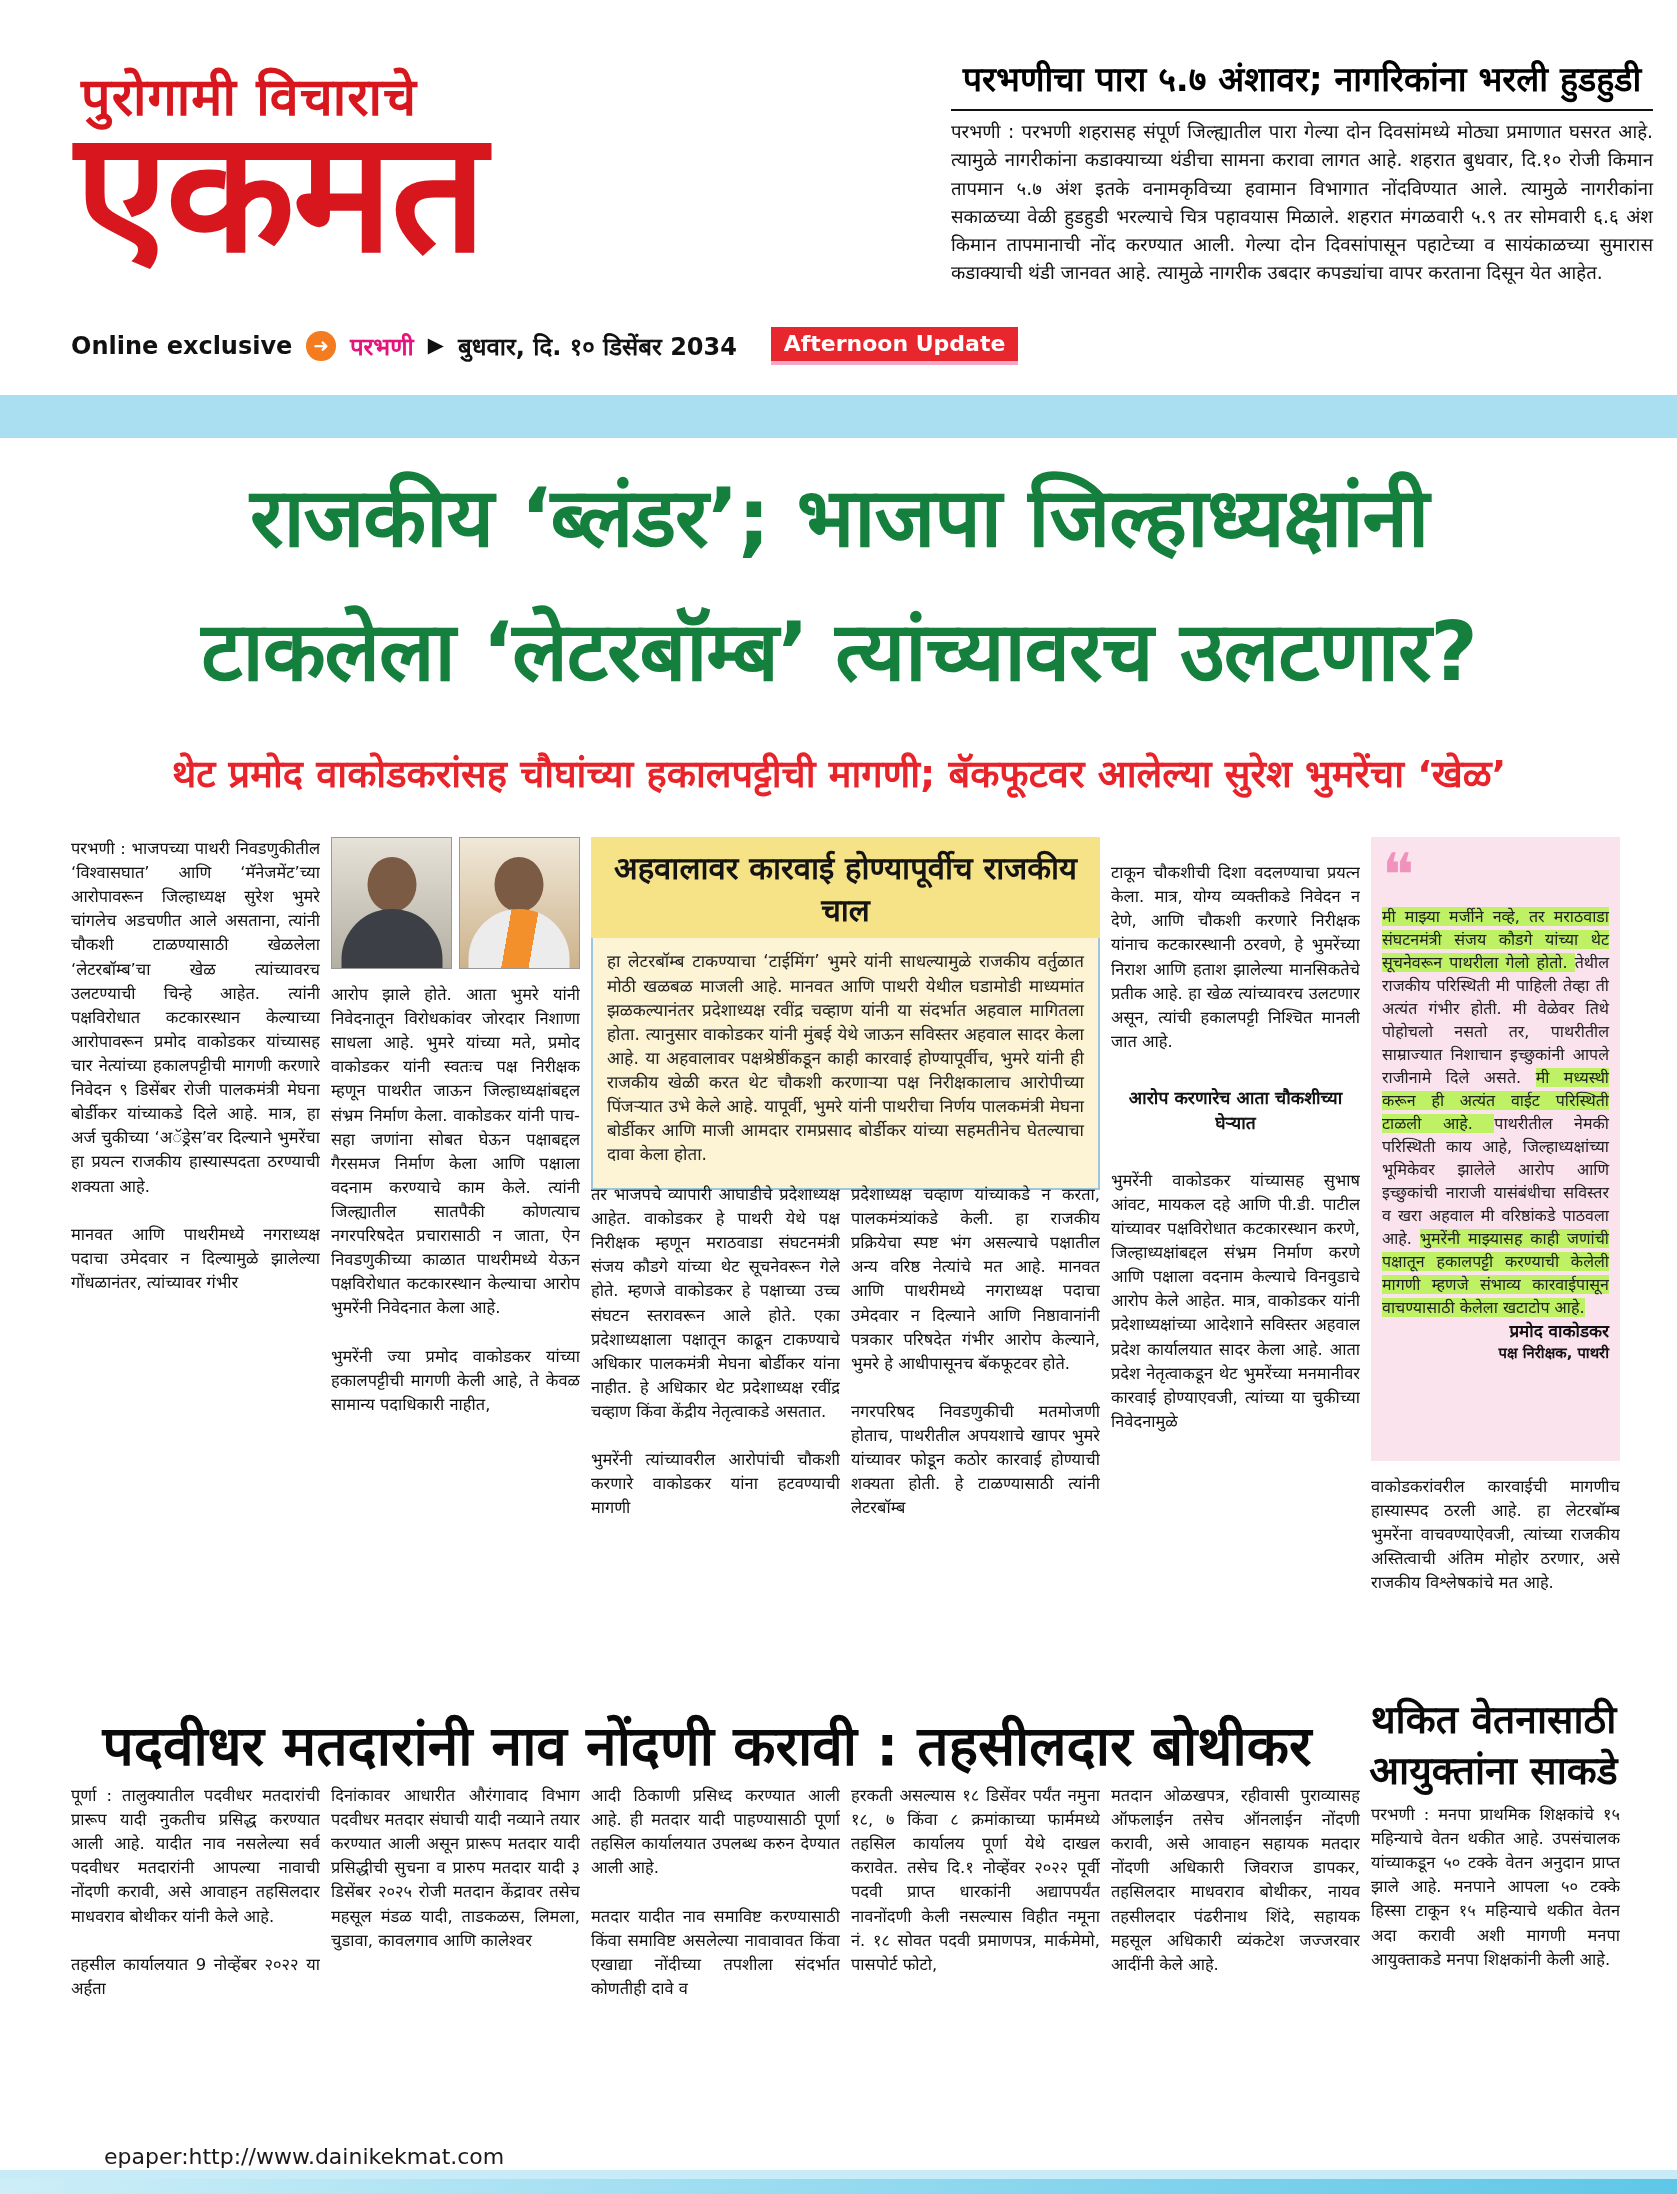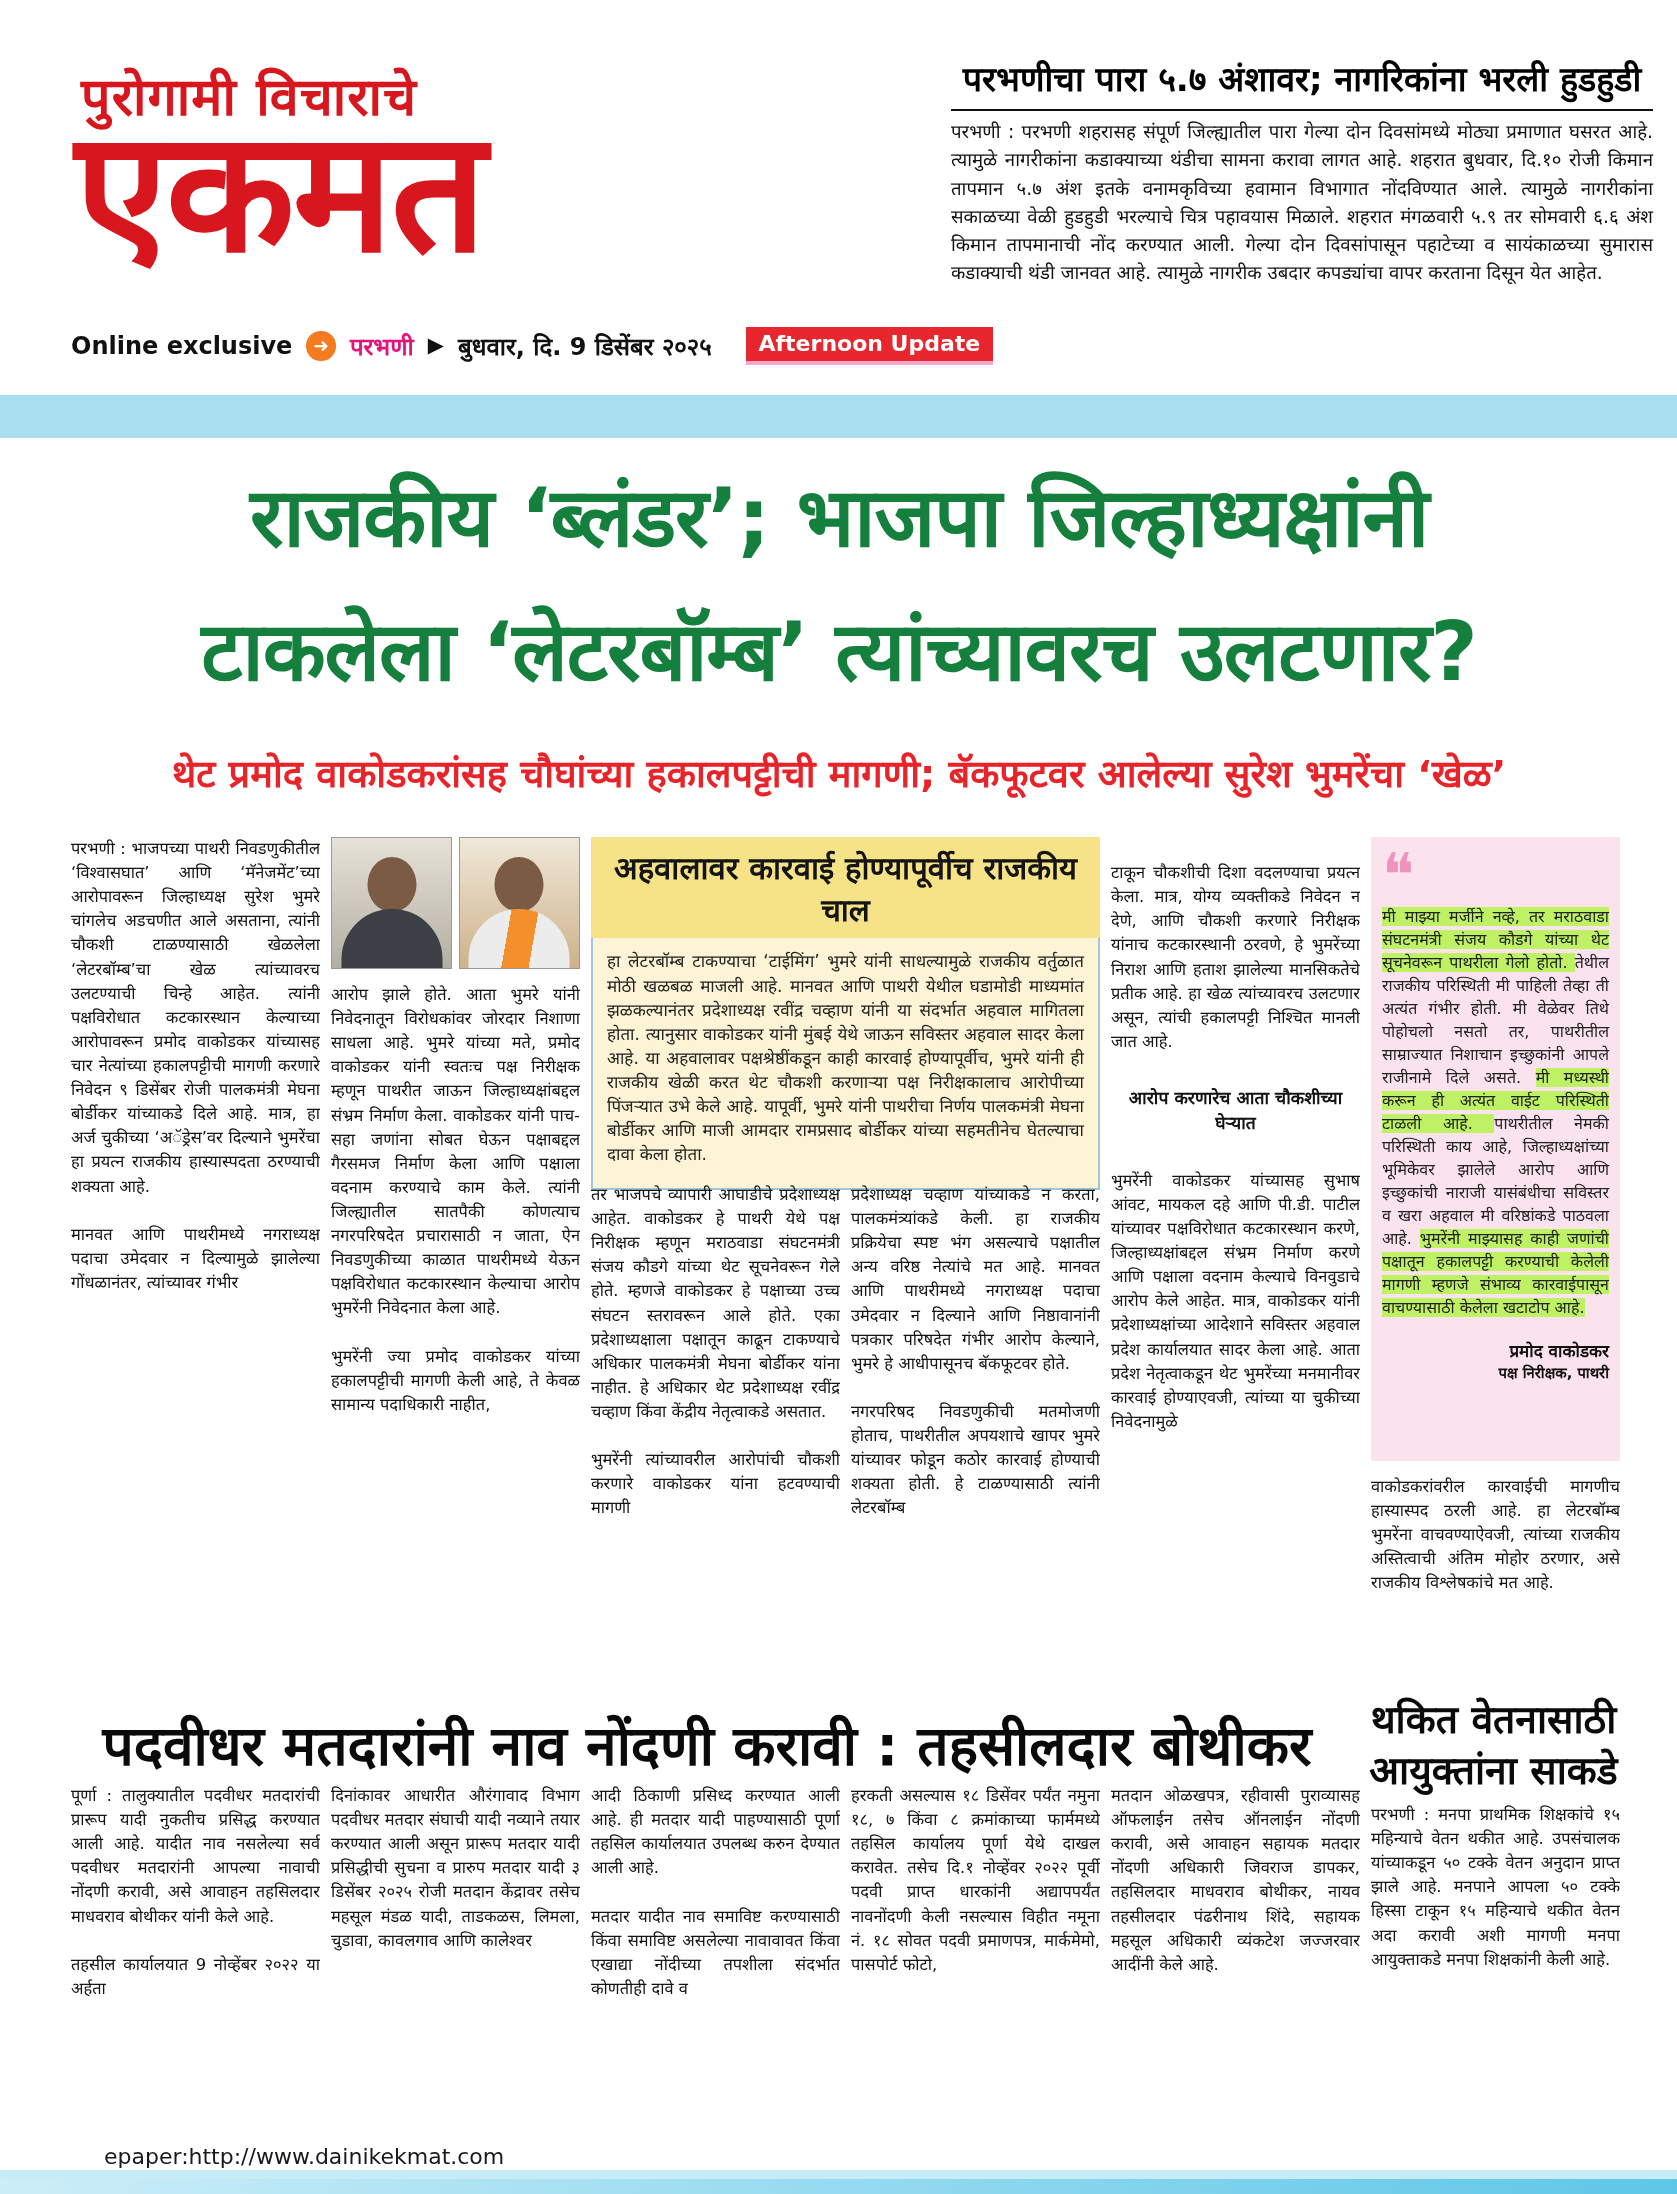--- a/index.html
+++ b/index.html
@@ -49,21 +49,21 @@
   
   .feature{position:absolute;left:591px;top:837px;width:509px;}
   .feature-head{background:#f6e388;font-size:31px;font-weight:800;text-align:center;padding:8.7px 5.5px;color:#141414;}
   .feature-body{background:#fdf4d5;border:2.2px solid #9ec7de;border-top:none;padding:11px 14px;font-size:17px;line-height:1.42;text-align:justify;height:252px;overflow:hidden;box-sizing:border-box;color:#222;}
 
   
   .quote{position:absolute;left:1371px;top:837px;width:249px;height:624px;background:#fbe3ee;padding:7.6px 11px;box-sizing:border-box;overflow:hidden;}
   .quote-mark{font-size:60px;color:#f092bb;line-height:1;font-family:"DejaVu Serif",serif;}
   .quote-text{font-size:16px;line-height:1.44;text-align:justify;color:#222;}
   .quote-text .hl{background:#bef264;}
-  .quote-author{margin-top:20px;text-align:right;font-weight:800;font-size:17px;color:#111;}
+  .quote-author{margin-top:0;text-align:right;font-weight:800;font-size:17px;color:#111;}
   .quote-role{text-align:right;font-weight:700;font-size:14.8px;color:#111;}
 
   
   .voters-headline{position:absolute;left:70px;top:1706px;width:1274px;text-align:center;font-size:55px;font-weight:800;color:#0a0a0a;}
   .bcol{position:absolute;width:249px;top:1784px;height:352px;font-size:16.4px;line-height:1.47;text-align:justify;color:#131313;white-space:pre-line;overflow:hidden;}
   .bcol1{left:71px;} .bcol2{left:331px;} .bcol3{left:591px;} .bcol4{left:851px;} .bcol5{left:1111px;}
   .salary-headline{position:absolute;left:1366px;top:1694px;width:255px;text-align:center;font-size:39px;font-weight:800;line-height:1.32;color:#0a0a0a;}
   .salary-body{position:absolute;left:1371px;top:1803px;width:249px;height:339px;font-size:16.4px;line-height:1.47;text-align:justify;overflow:hidden;color:#131313;}
 
   
@@ -77,21 +77,21 @@
 <div class="page">
 
   <div class="masthead-tagline">पुरोगामी विचाराचे</div>
   <div class="masthead-title">एकमत</div>
 
   <div class="dateline">
     <span>Online exclusive</span>
     <span class="oe-icon">➜</span>
     <span class="edition">परभणी</span>
     <span class="pointer">▶</span>
-    <span>बुधवार, दि. 9 डिसेंबर २०२५</span>
+    <span>बुधवार, दि. १० डिसेंबर 2034</span>
     <span class="badge">Afternoon Update</span>
   </div>
 
   <div class="weather">
     <h2 class="weather-h">परभणीचा पारा ५.७ अंशावर; नागरिकांना भरली हुडहुडी</h2>
     <p class="weather-b">परभणी : परभणी शहरासह संपूर्ण जिल्ह्यातील पारा गेल्या दोन दिवसांमध्ये मोठ्या प्रमाणात घसरत आहे. त्यामुळे नागरीकांना कडाक्याच्या थंडीचा सामना करावा लागत आहे. शहरात बुधवार, दि.१० रोजी किमान तापमान ५.७ अंश इतके वनामकृविच्या हवामान विभागात नोंदविण्यात आले. त्यामुळे नागरीकांना सकाळच्या वेळी हुडहुडी भरल्याचे चित्र पहावयास मिळाले. शहरात मंगळवारी ५.९ तर सोमवारी ६.६ अंश किमान तापमानाची नोंद करण्यात आली. गेल्या दोन दिवसांपासून पहाटेच्या व सायंकाळच्या सुमारास कडाक्याची थंडी जानवत आहे. त्यामुळे नागरीक उबदार कपड्यांचा वापर करताना दिसून येत आहेत.</p>
   </div>
 
   <div class="cyan-band"></div>
 

